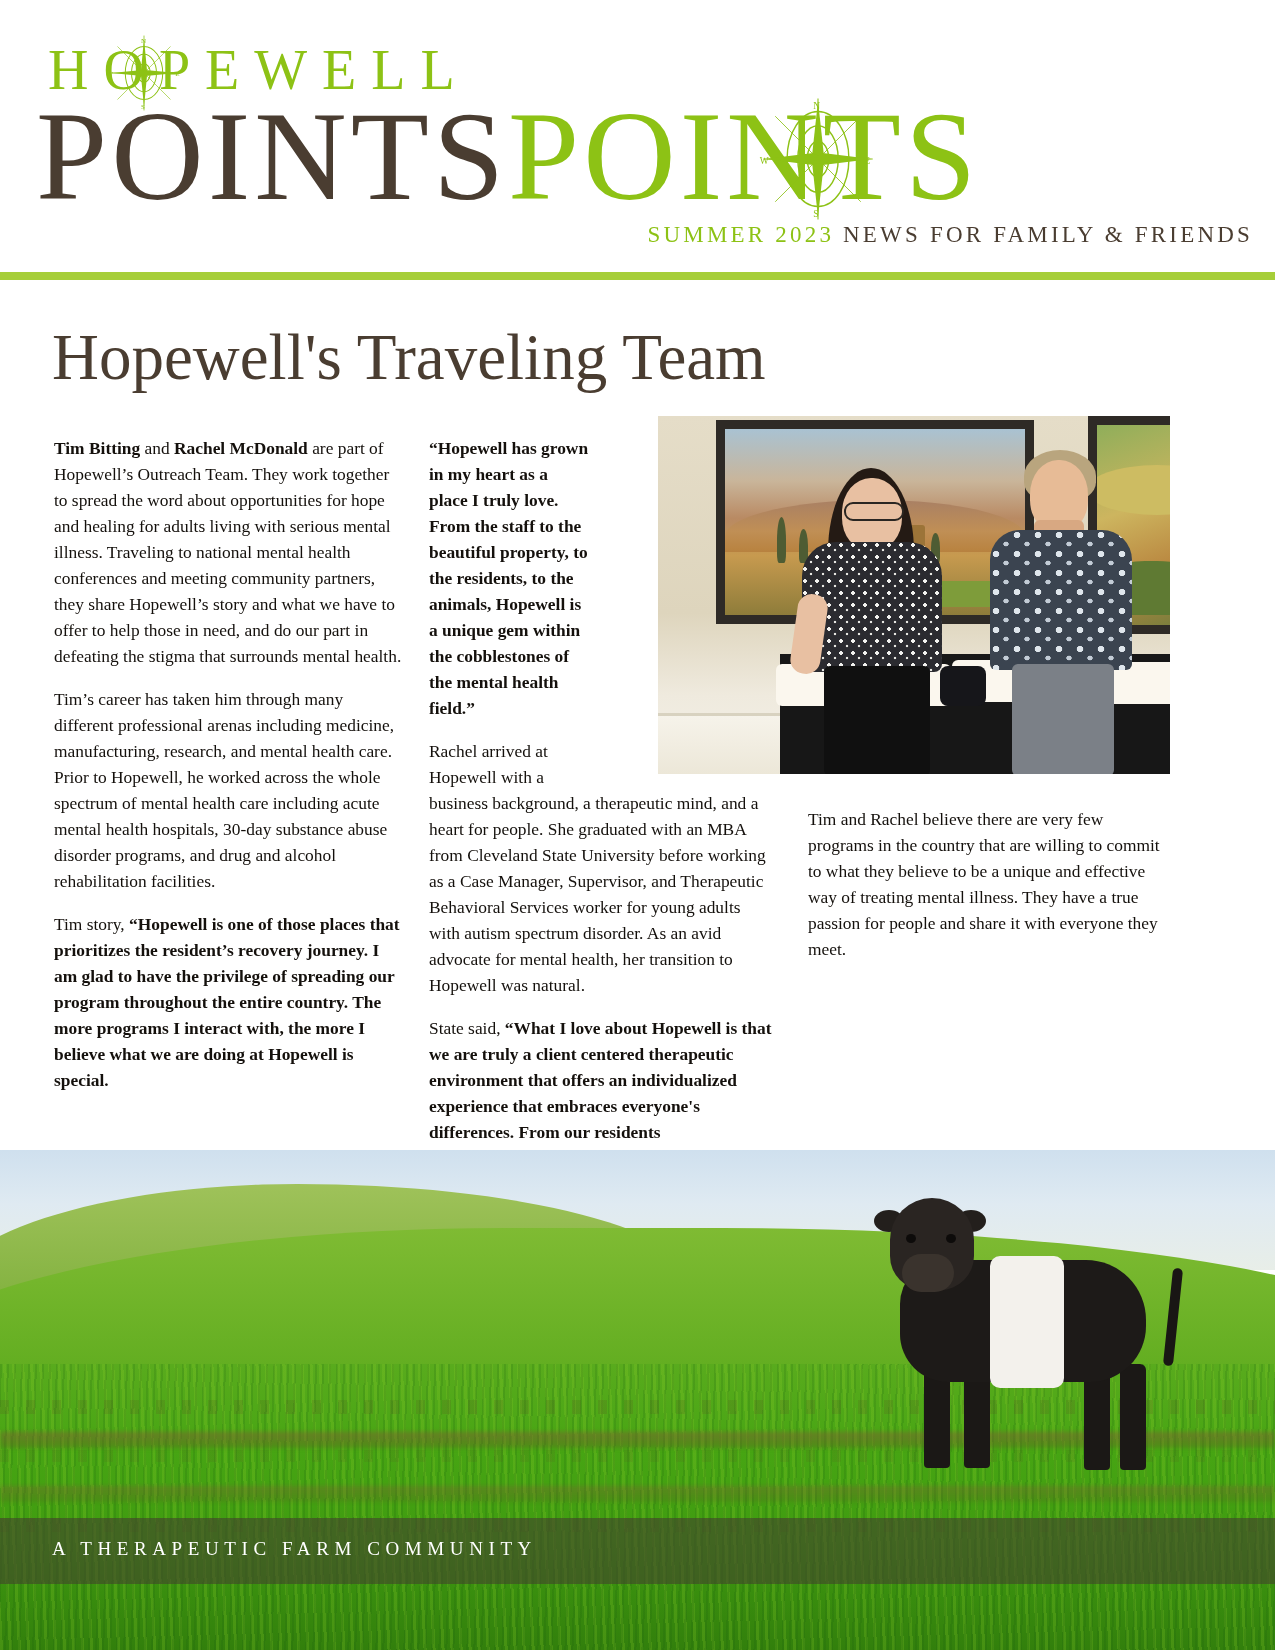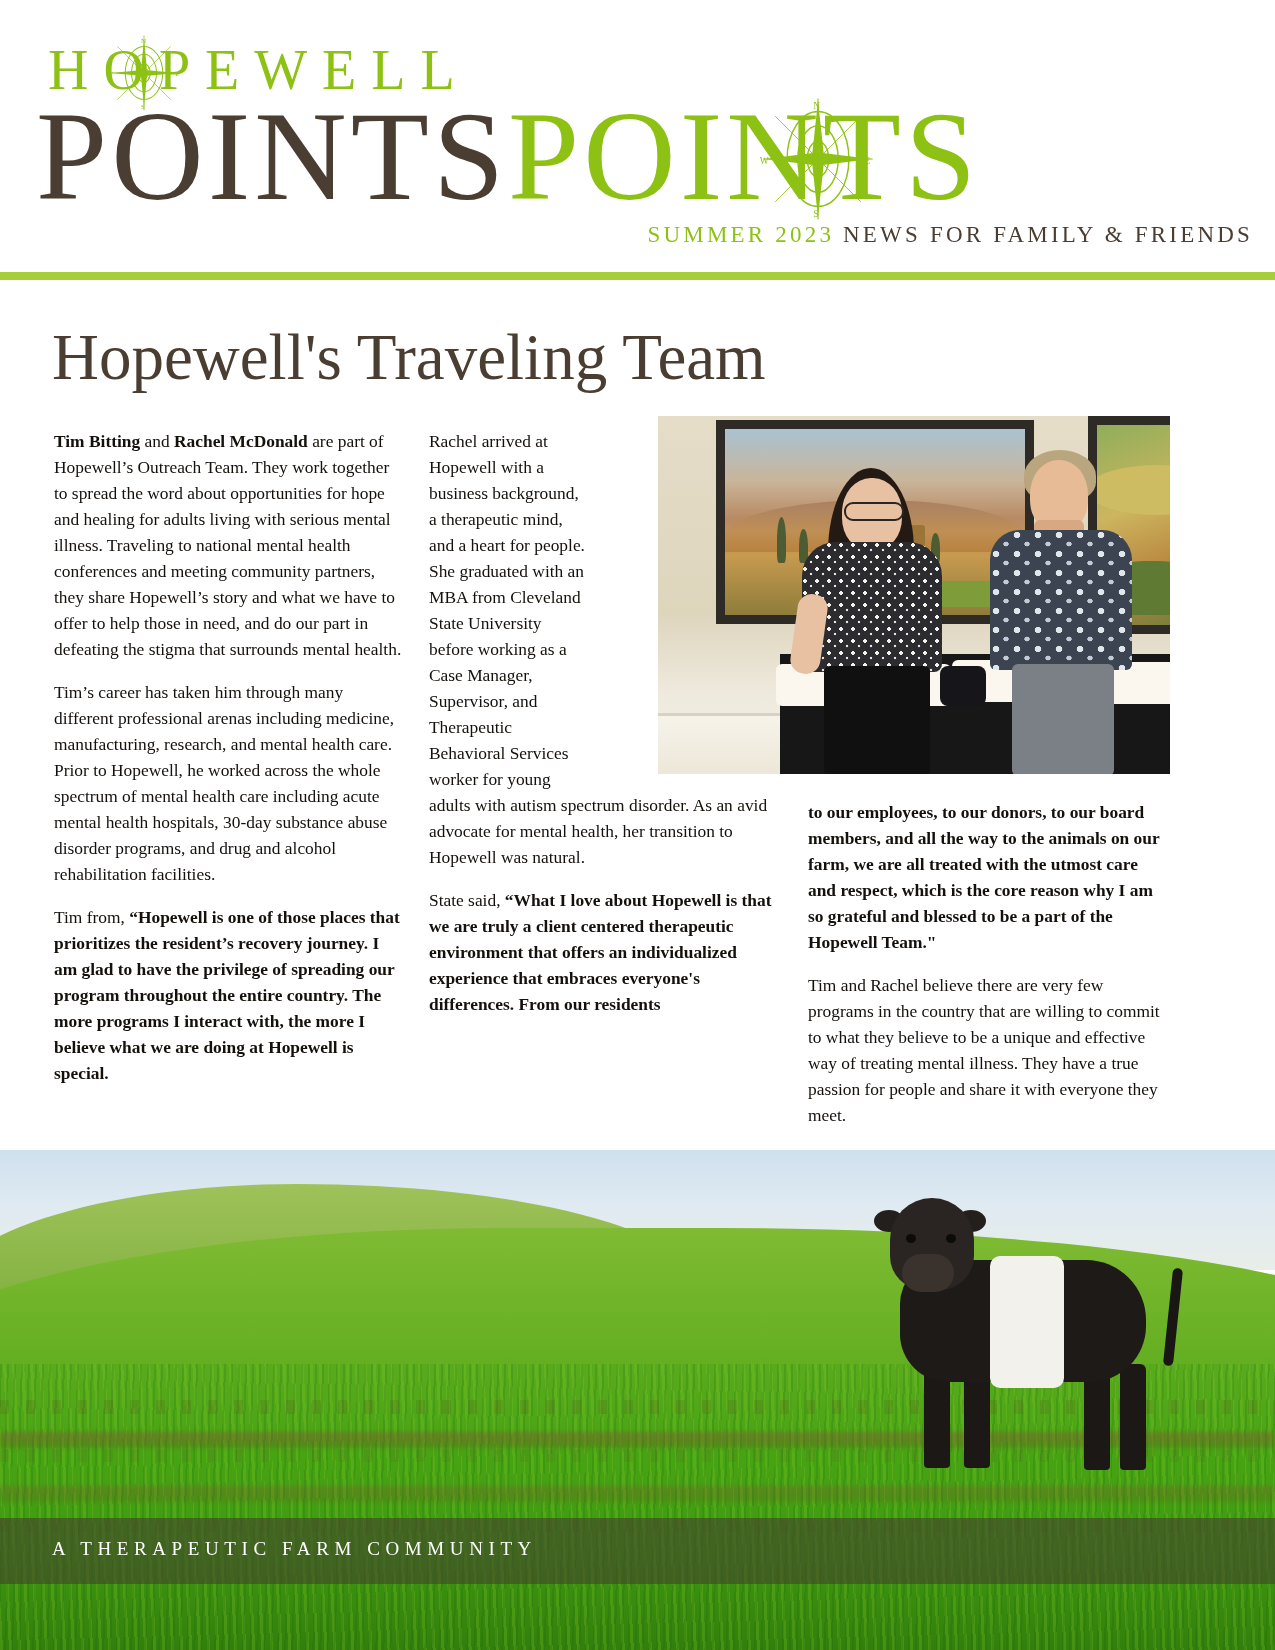--- a/index.html
+++ b/index.html
@@ -45,21 +45,21 @@
   
   .headline{
     position:absolute;left:52px;top:325px;
     font-size:65px;color:#4a3d31;line-height:1;
     font-family:"Liberation Serif", serif;
     letter-spacing:0px;white-space:nowrap;
   }
 
   
   .col{position:absolute;color:#14100c;font-size:17.4px;line-height:1.495;text-align:left;}
-  .col p{margin:4px 0 17px 0;}
+  .col p{margin:11px 0 17px 0;}
   .col b,.col strong{font-weight:bold;}
 
   #col1{left:54px;top:424px;width:348px;}
   #col2{left:429px;top:424px;width:345px;}
   #col3{left:808px;top:795px;width:360px;}
 
   
   .photo-spacer{
     float:right;width:185px;height:352px;margin:0;
     shape-outside:inset(0);
@@ -235,31 +235,31 @@
   </div>
 
   <div class="mh-rule"></div>
 </div>
 
 <div class="headline">Hopewell's Traveling Team</div>
 
 <div class="col" id="col1">
   <p><b>Tim Bitting</b><span> and </span><b>Rachel McDonald</b><span> are part of Hopewell’s Outreach Team. They work together to spread the word about opportunities for hope and healing for adults living with serious mental illness. Traveling to national mental health conferences and meeting community partners, they share Hopewell’s story and what we have to offer to help those in need, and do our part in defeating the stigma that surrounds mental health.</span></p>
   <p>Tim’s career has taken him through many different professional arenas including medicine, manufacturing, research, and mental health care. Prior to Hopewell, he worked across the whole spectrum of mental health care including acute mental health hospitals, 30-day substance abuse disorder programs, and drug and alcohol rehabilitation facilities.</p>
-  <p><span>Tim from, </span><b>“Hopewell is one of those places that prioritizes the resident’s recovery journey. I am glad to have the privilege of spreading our program throughout the entire country. The more programs I interact with, the more I believe what we are doing at Hopewell is special.</b></p>
+  <p><span>Tim story, </span><b>“Hopewell is one of those places that prioritizes the resident’s recovery journey. I am glad to have the privilege of spreading our program throughout the entire country. The more programs I interact with, the more I believe what we are doing at Hopewell is special.</b></p>
 </div>
 
 <div class="col" id="col2">
   <div class="photo-spacer"></div>
+  <p><b>“Hopewell has grown in my heart as a place I truly love. From the staff to the beautiful property, to the residents, to the animals, Hopewell is a unique gem within the cobblestones of the mental health field.”</b></p>
   <p>Rachel arrived at Hopewell with a business background, a therapeutic mind, and a heart for people. She graduated with an MBA from Cleveland State University before working as a Case Manager, Supervisor, and Therapeutic Behavioral Services worker for young adults with autism spectrum disorder. As an avid advocate for mental health, her transition to Hopewell was natural.</p>
   <p><span>State said, </span><b>“What I love about Hopewell is that we are truly a client centered therapeutic environment that offers an individualized experience that embraces everyone's differences. From our residents</b></p>
 </div>
 
 <div class="col" id="col3">
-  <p><b>to our employees, to our donors, to our board members, and all the way to the animals on our farm, we are all treated with the utmost care and respect, which is the core reason why I am so grateful and blessed to be a part of the Hopewell Team."</b></p>
   <p>Tim and Rachel believe there are very few programs in the country that are willing to commit to what they believe to be a unique and effective way of treating mental illness. They have a true passion for people and share it with everyone they meet.</p>
 </div>
 
 <div class="photo">
   <div class="ph-wall"></div>
 
   <div class="ph-frame">
     <div class="ph-hills"></div>
     <div class="ph-cyp" style="left:52px;height:46px;"></div>
     <div class="ph-cyp" style="left:74px;height:34px;"></div>

